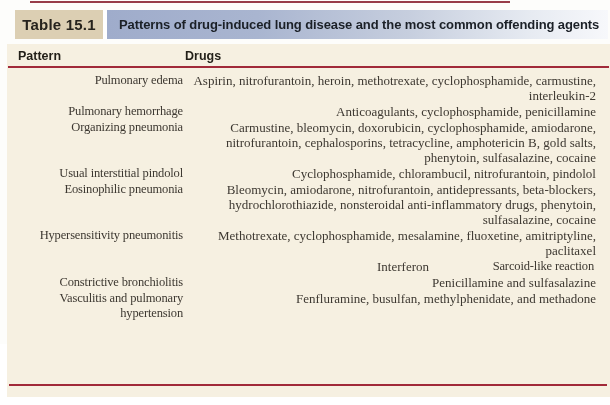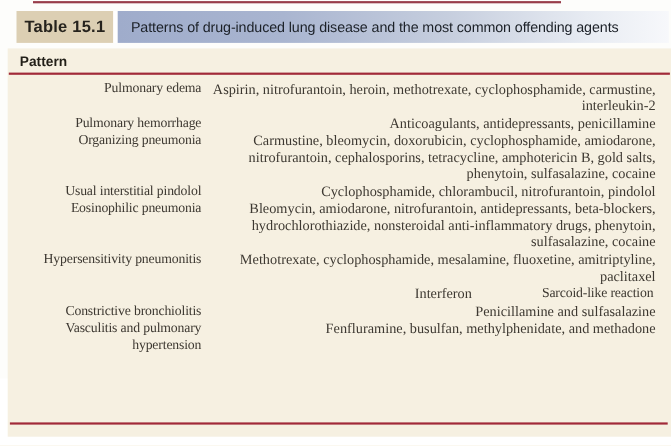--- a/index.html
+++ b/index.html
@@ -22,21 +22,21 @@
   .titlebar{position:absolute;left:15px;top:10px;right:2px;height:29px;display:flex;}
   .table-label{
     width:88px;flex:none;background:#dccfb3;color:#26231d;
     font-size:15px;font-weight:bold;letter-spacing:.2px;
     display:flex;align-items:center;justify-content:center;
   }
   .title-gap{width:4px;flex:none;background:#ffffff;}
   .title-band{
     flex:1;min-width:0;
     background:linear-gradient(to right,#9faccb 0%,#a9b5d0 30%,#c6cede 60%,#e7ebf2 85%,#f7f8fb 100%);
-    color:#1b2027;font-size:13px;font-weight:normal;letter-spacing:-0.1px;
+    color:#1b2027;font-size:13px;font-weight:bold;letter-spacing:-0.1px;
     display:flex;align-items:center;padding-left:12px;white-space:nowrap;overflow:hidden;
   }
 
   
   .panel{
     position:absolute;left:7px;top:44px;width:603px;height:353px;
     background:#f6f0e1;
   }
   .col-headers{
     display:flex;padding:5px 8px 0 11px;
@@ -74,32 +74,33 @@
 
   <div class="titlebar">
     <div class="table-label">Table 15.1</div>
     <div class="title-gap"></div>
     <div class="title-band">Patterns of drug-induced lung disease and the most common offending agents</div>
   </div>
 
   <div class="panel">
     <div class="col-headers">
       <div class="col-pattern">Pattern</div>
+      <div class="col-drugs">Drugs</div>
     </div>
     <div class="rule"></div>
 
     <div class="rows">
   <div class="row">
     <div class="cell cell-pattern">Pulmonary edema</div>
     <div class="cell cell-drugs">Aspirin, nitrofurantoin, heroin, methotrexate, cyclophosphamide, carmustine, interleukin-2</div>
   </div>
 
   <div class="row">
     <div class="cell cell-pattern">Pulmonary hemorrhage</div>
-    <div class="cell cell-drugs">Anticoagulants, antidepressants, penicillamine</div>
+    <div class="cell cell-drugs">Anticoagulants, cyclophosphamide, penicillamine</div>
   </div>
 
 
   <div class="row">
     <div class="cell cell-pattern">Organizing pneumonia</div>
     <div class="cell cell-drugs">Carmustine, bleomycin, doxorubicin, cyclophosphamide, amiodarone, nitrofurantoin, cephalosporins, tetracycline, amphotericin B, gold salts, phenytoin, sulfasalazine, cocaine</div>
   </div>
 
 
   <div class="row">

